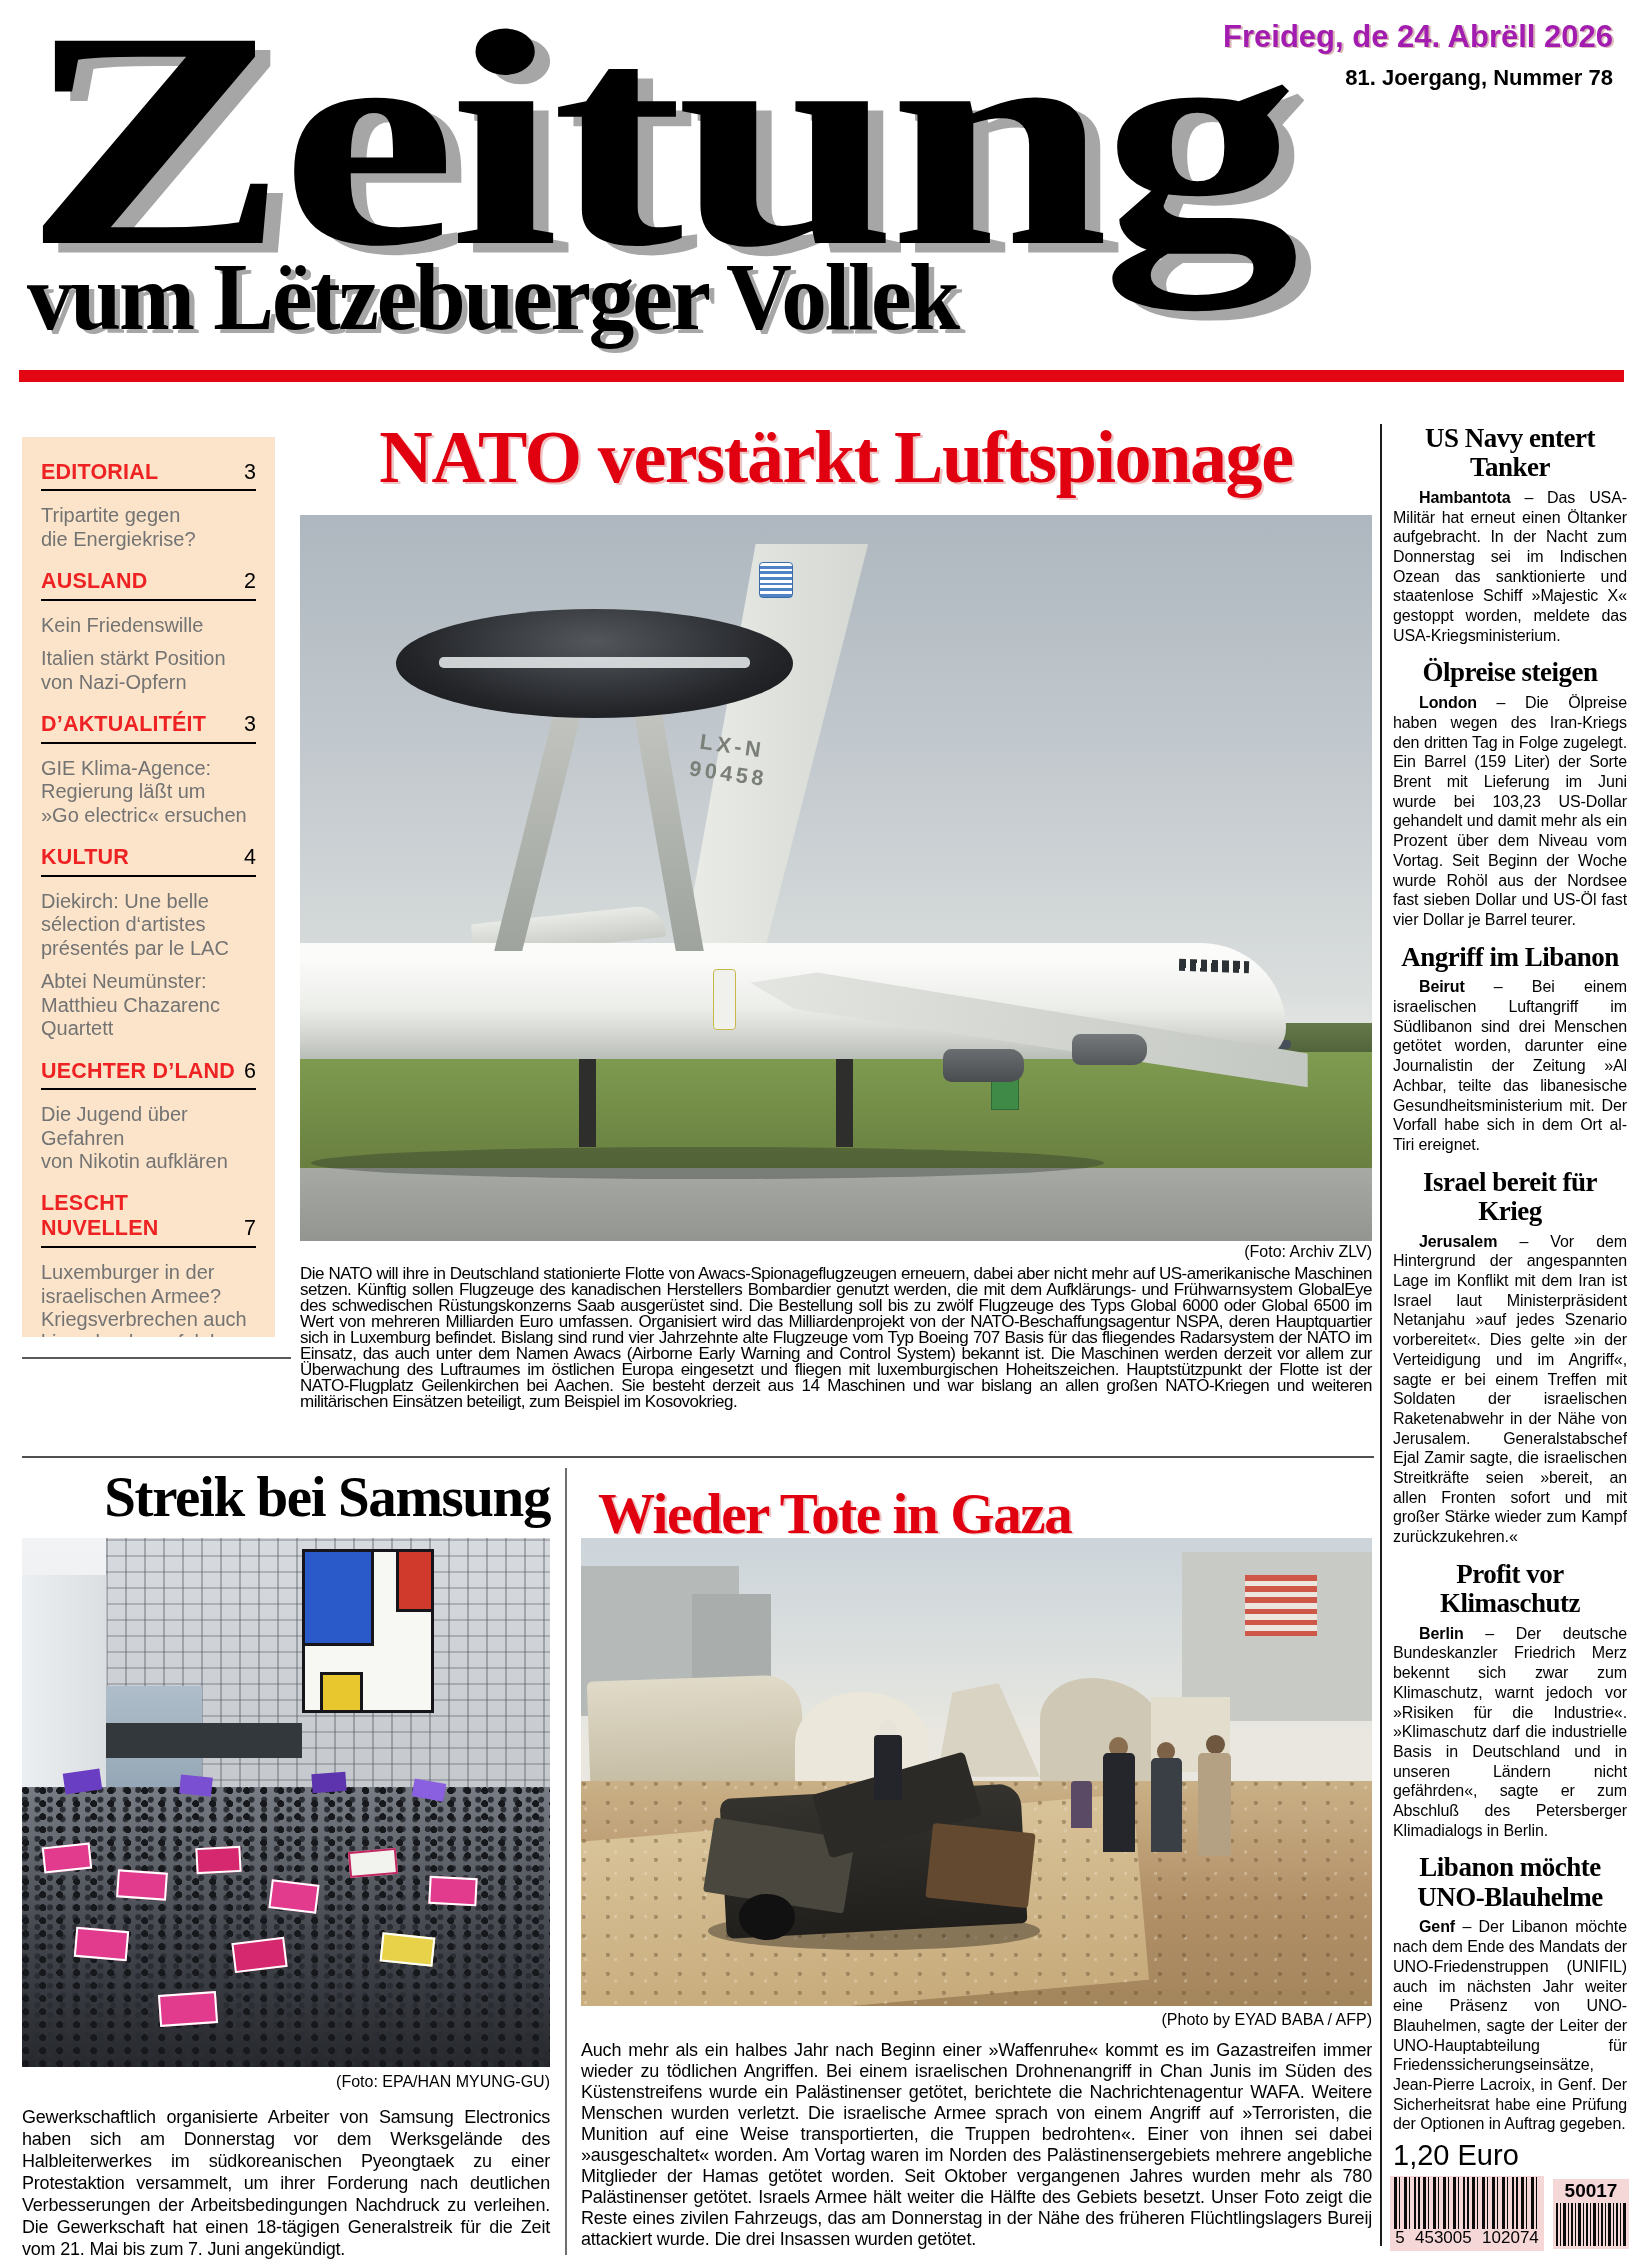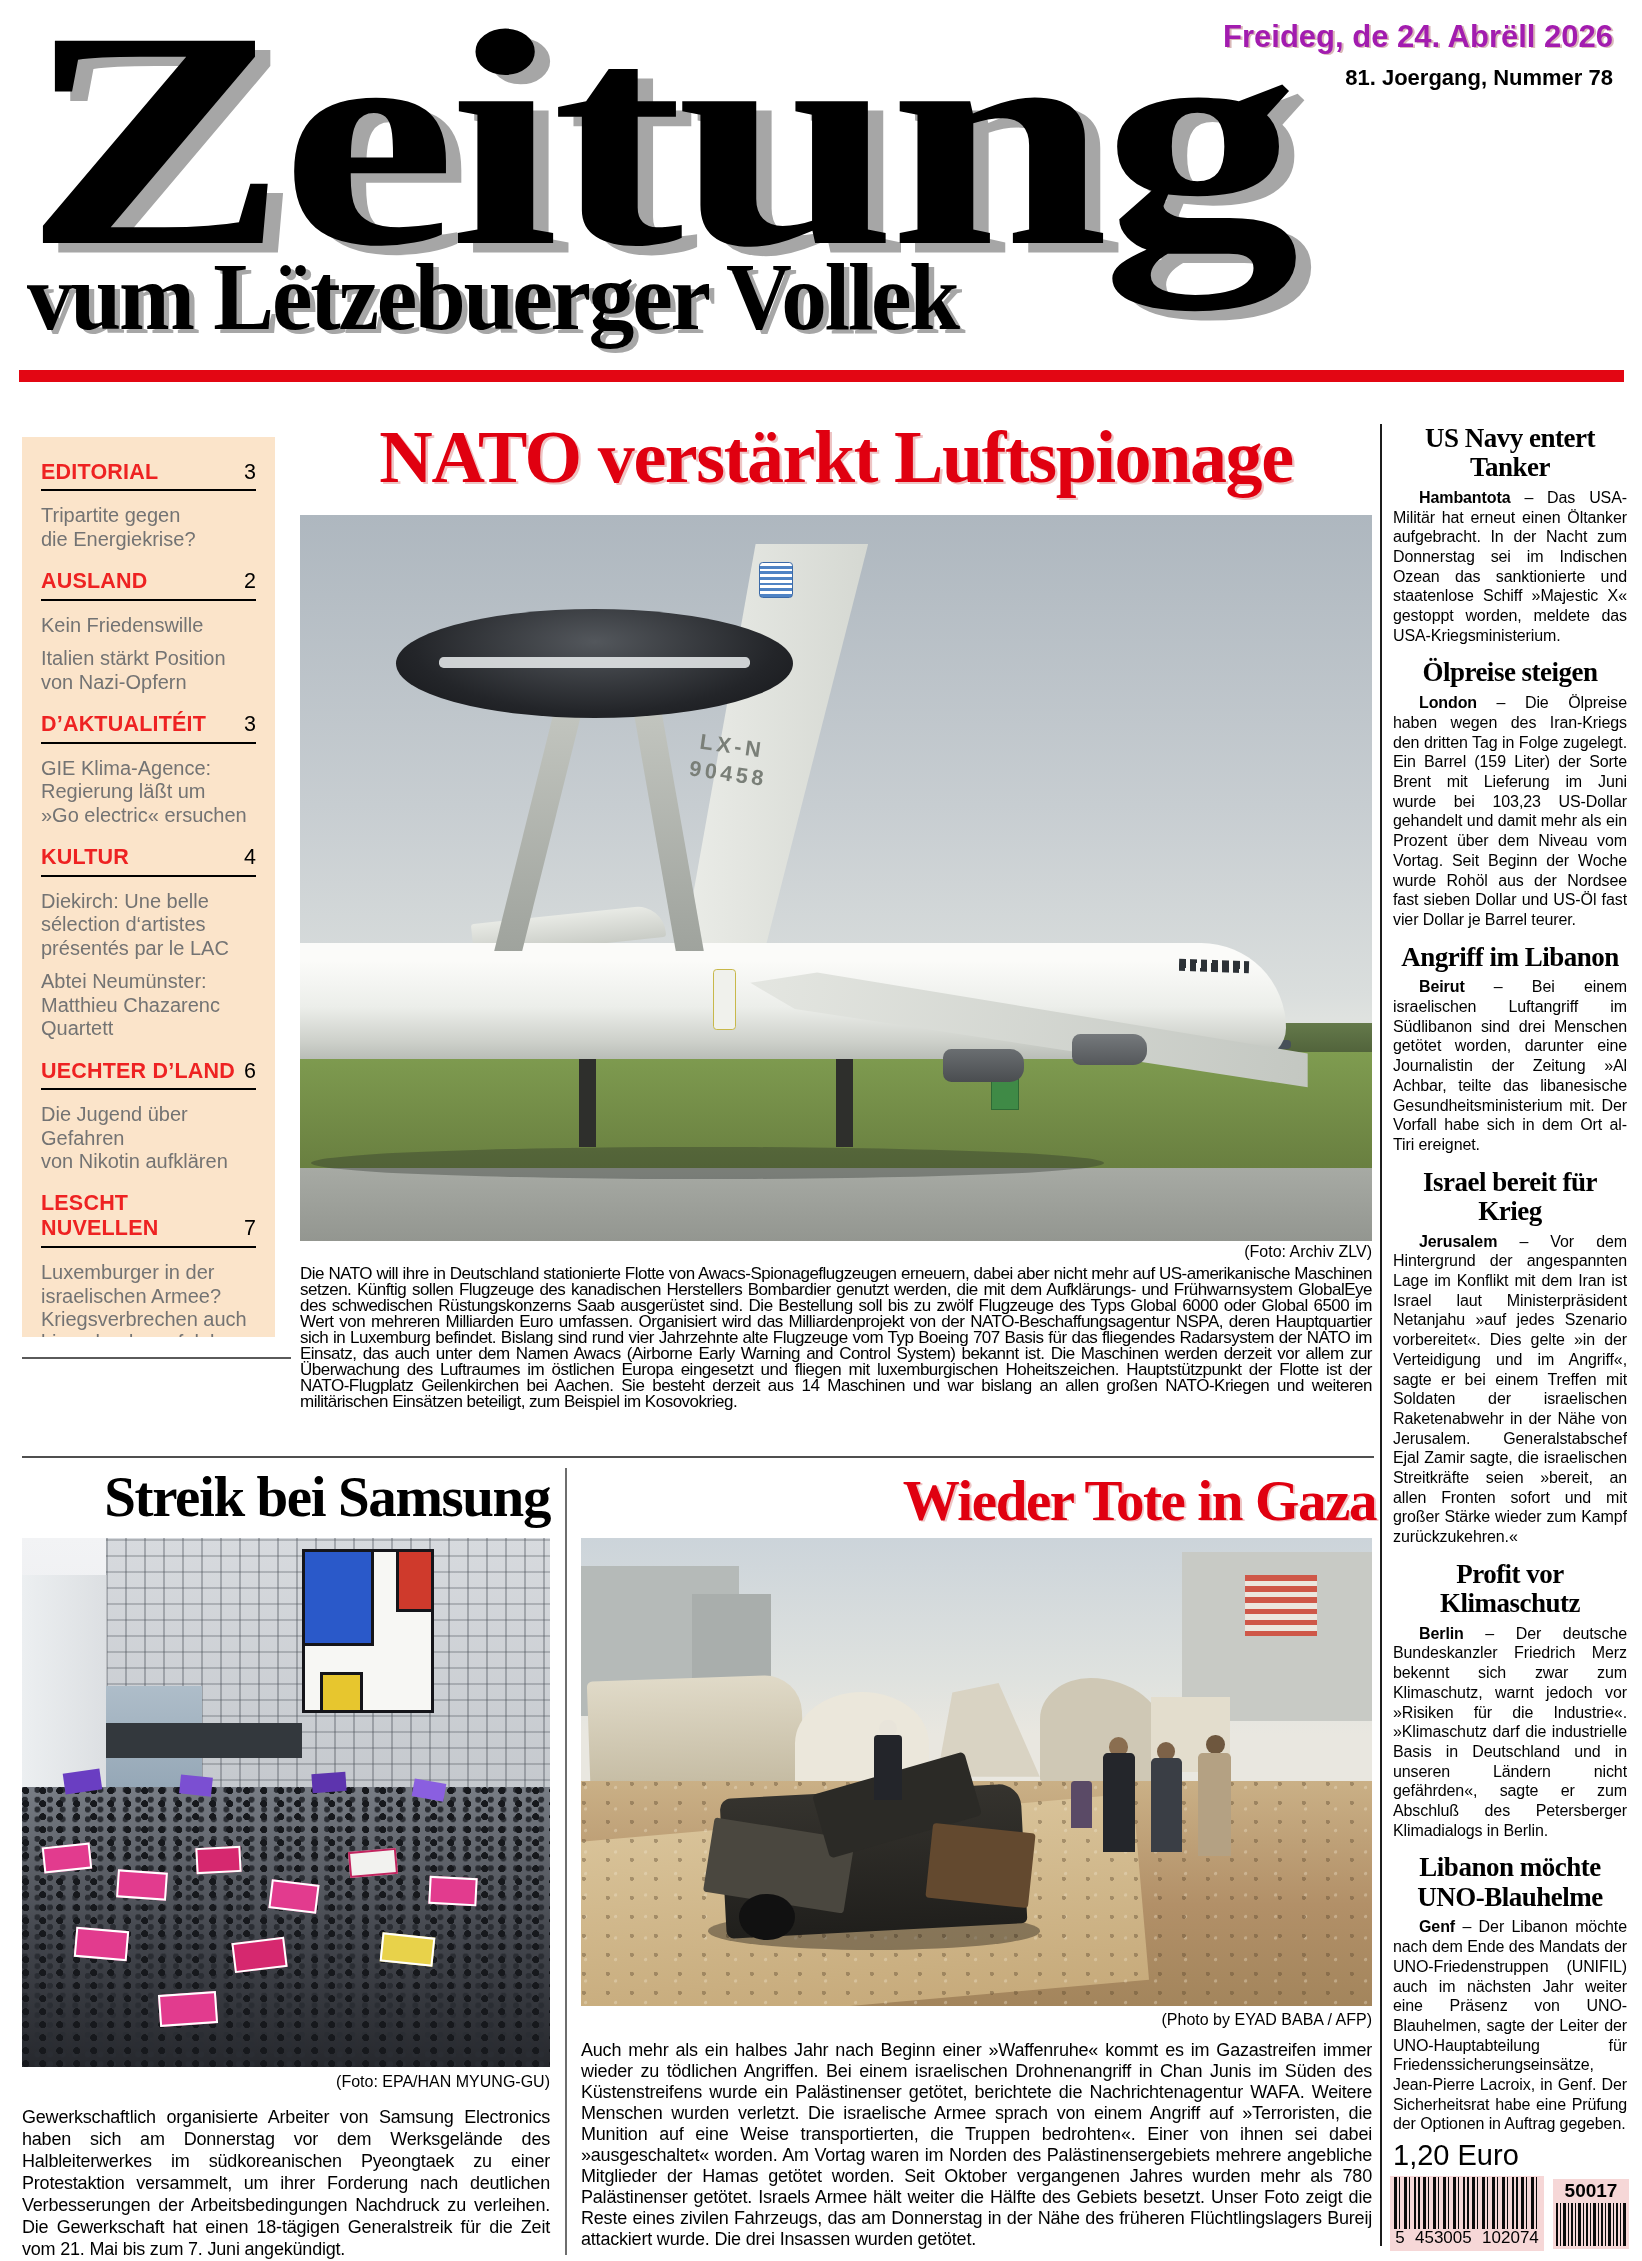--- a/index.html
+++ b/index.html
@@ -62,21 +62,21 @@
   .barcode-addon{position:absolute;left:1553px;top:2179px;width:76px;height:70px;background:#f6d7d7;}
   .bc-addon-num{display:block;text-align:center;font-size:19px;margin-top:0.9px;font-weight:bold;}
   .bc-addon-bars{position:absolute;left:2.8px;top:24px;width:70px;height:43px;
            background:repeating-linear-gradient(90deg,#0b0b0b 0 2.3px,transparent 2.3px 4.2px,#0b0b0b 4.2px 5.1px,transparent 5.1px 7.5px);}
 
   
   .hsep-bottom{position:absolute;left:22px;top:1456px;width:1352px;height:2.3px;background:#4f4f4f;}
   .vsep-bottom{position:absolute;left:565px;top:1468px;width:1.9px;height:787px;background:#6e6e6e;}
   .headline-samsung{position:absolute;left:22px;top:1464px;width:528px;margin:0;text-align:right;
         font-family:"Liberation Serif",serif;font-weight:bold;font-size:57px;letter-spacing:-1.4px;color:#000;}
-  .headline-gaza{position:absolute;left:581px;top:1464px;width:791px;margin:4px;text-align:right;
+  .headline-gaza{position:absolute;left:581px;top:1464px;width:791px;margin:17px;text-align:left;
         font-family:"Liberation Serif",serif;font-weight:bold;font-size:57px;letter-spacing:-1.4px;color:#e00010;
         text-shadow:1.9px 1.4px 0 #edc4c4;}
   .photo-samsung{position:absolute;left:22px;top:1538px;width:528px;height:529px;overflow:hidden;
         background:linear-gradient(#f2f3f5,#e3e5e8 60%,#d8dadd);}
   .cap-samsung{position:absolute;left:22px;top:2073px;width:528px;}
   .body-samsung{position:absolute;left:22px;top:2106px;width:528px;margin:0;
         font-size:18px;line-height:22px;letter-spacing:-0.2px;text-align:justify;}
   .photo-gaza{position:absolute;left:581px;top:1538px;width:791px;height:468px;overflow:hidden;
         background:linear-gradient(#ccd4da 0%,#dfe2df 30%,#e9e7e0 42%);}
   .cap-gaza{position:absolute;left:581px;top:2011px;width:791px;}

